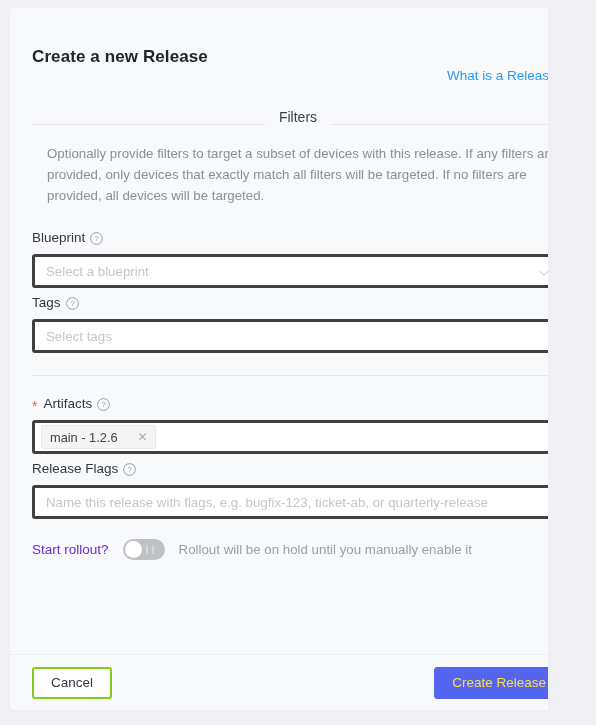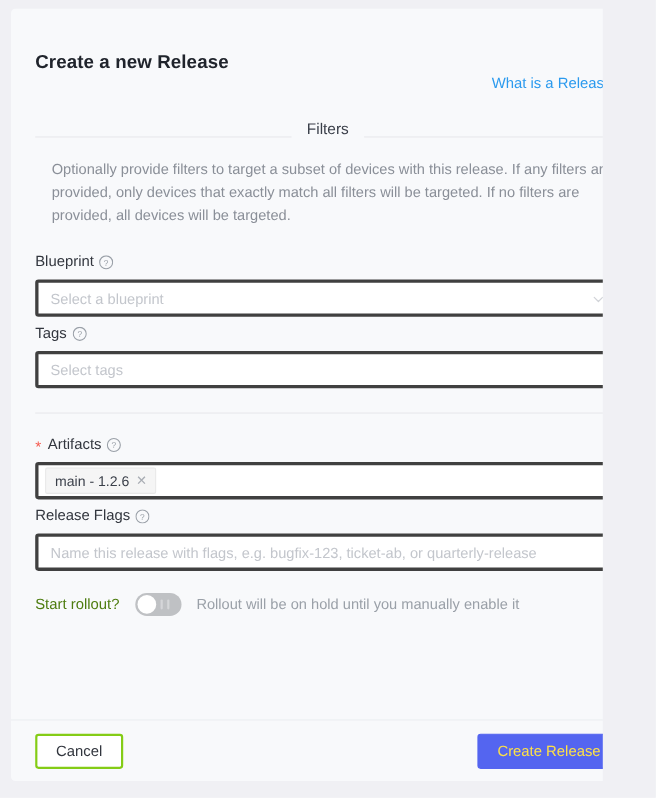--- a/index.html
+++ b/index.html
@@ -147,21 +147,21 @@
 
   
   .chip-box {
     min-height: 34px;
     padding: 4px 6px;
     align-items: center;
   }
   .chip {
     display: inline-flex;
     align-items: center;
-    gap: 6px;
+    gap: 20px;
     height: 24px;
     padding: 0 7px 0 8px;
     background: #f5f5f5;
     border: 1px solid #e8e8e8;
     border-radius: 2px;
     font-size: 12.8px;
     color: #3a3f49;
   }
   .chip-close {
     color: #a8acb3;
@@ -173,21 +173,21 @@
   
   .rollout-row {
     display: flex;
     align-items: center;
     gap: 14px;
     margin-top: 20px;
     margin-bottom: 6px;
   }
   .rollout-label {
     font-size: 13.5px;
-    color: #4d7c0f;
+    color: #6d28d9;
   }
   .toggle {
     position: relative;
     width: 42px;
     height: 21px;
     background: #bfc1c4;
     border-radius: 11px;
     cursor: pointer;
     flex: 0 0 auto;
   }

